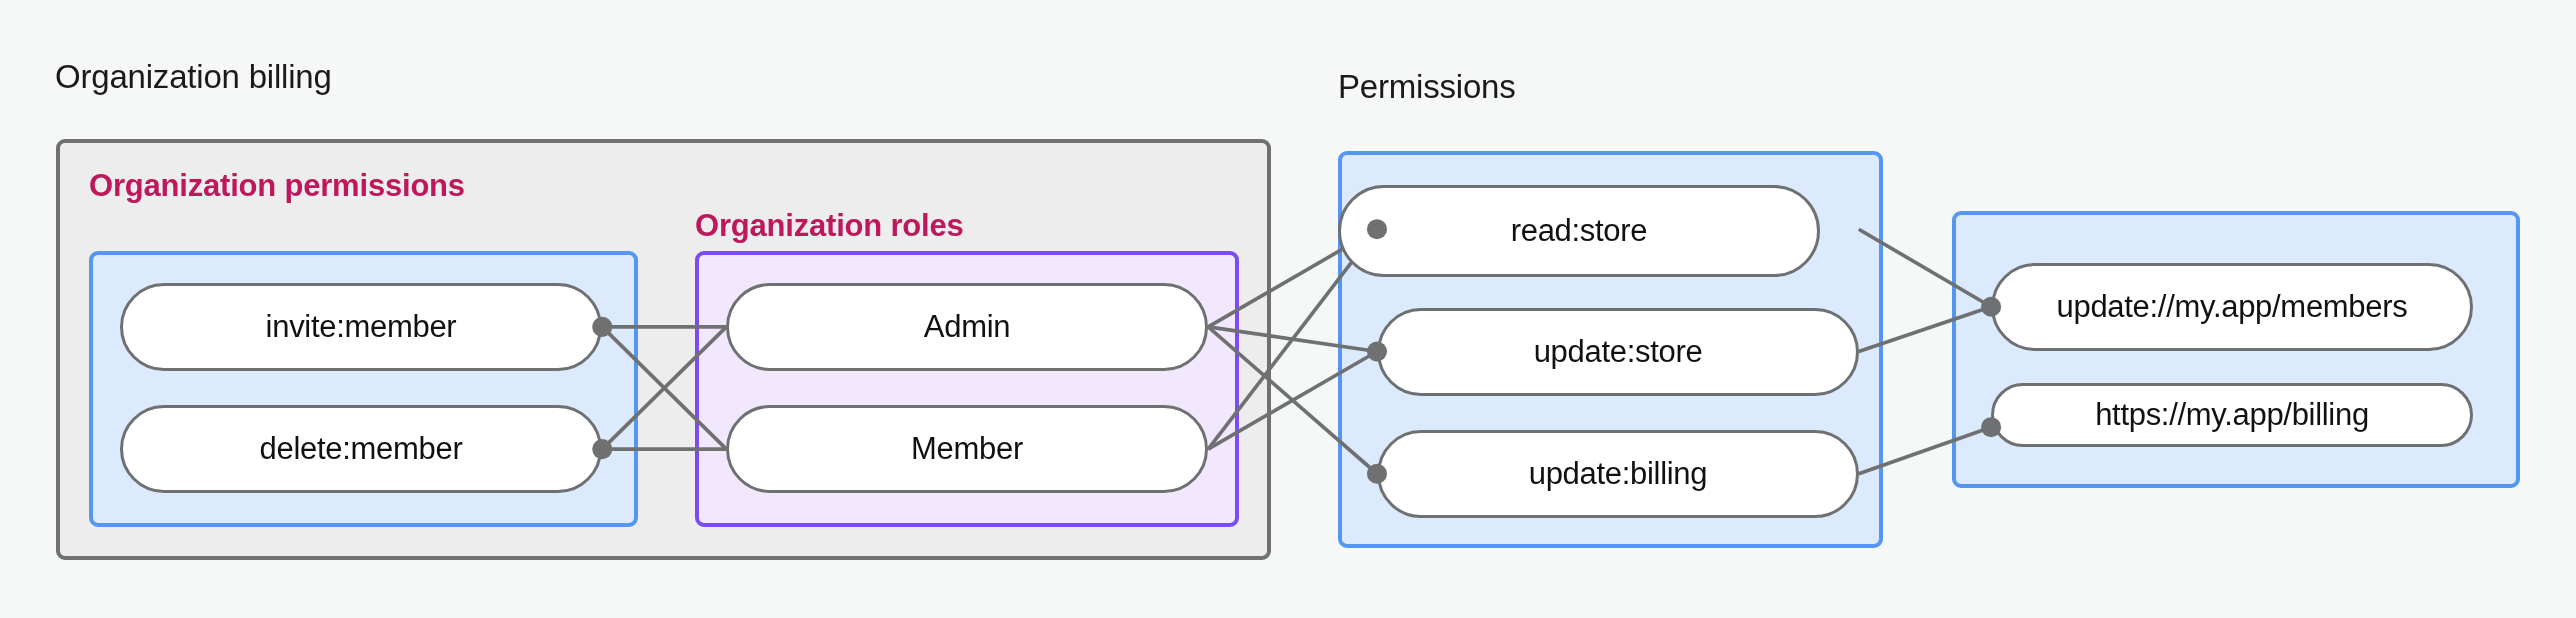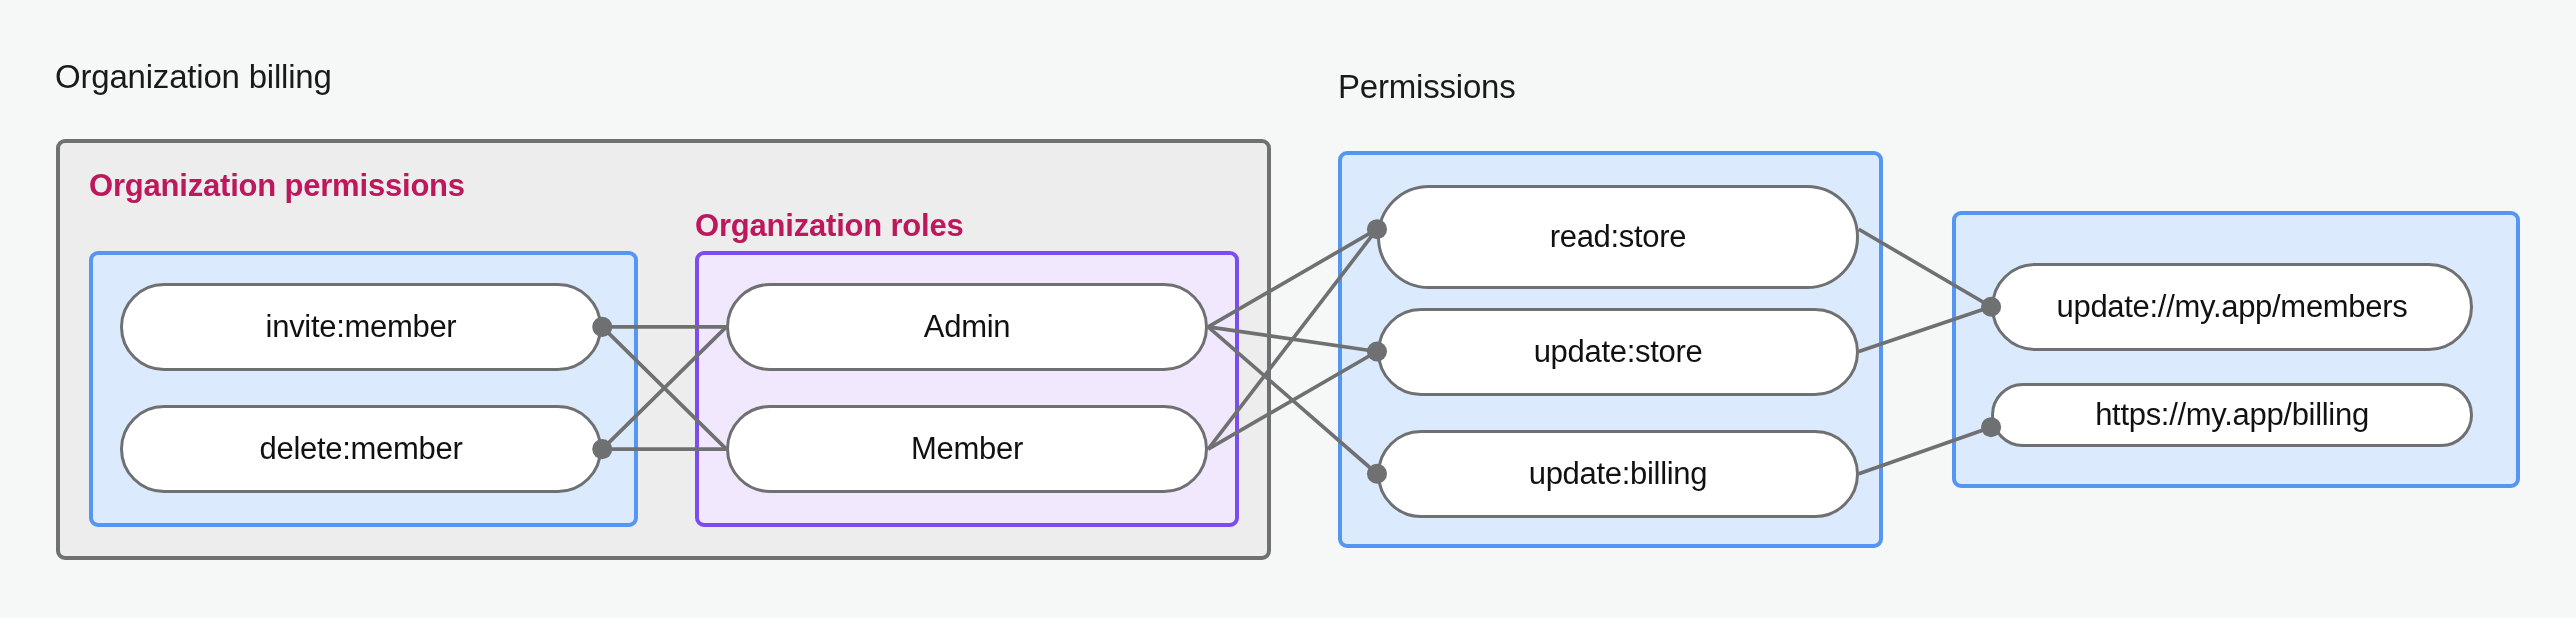--- a/index.html
+++ b/index.html
@@ -123,21 +123,21 @@
     </div>
     <div class="pill" style="left: 120px; top: 405px; width: 482px; height: 88px;">
       <span>delete:member</span>
     </div>
     <div class="pill" style="left: 726px; top: 405px; width: 482px; height: 88px;">
       <span>Member</span>
     </div>
     <div class="pill" style="left: 726px; top: 283px; width: 482px; height: 88px;">
       <span>Admin</span>
     </div>
-    <div class="pill" style="left: 1377px; top: 185px; width: 482px; height: 104px; text-align: right;">
+    <div class="pill" style="left: 1338px; top: 185px; width: 482px; height: 92px; text-align: right;">
       <span>read:store</span>
     </div>
     <div class="pill" style="left: 1377px; top: 308px; width: 482px; height: 88px;">
       <span>update:store</span>
     </div>
     <div class="pill" style="left: 1377px; top: 430px; width: 482px; height: 88px;">
       <span>update:billing</span>
     </div>
     <div class="pill" style="left: 1991px; top: 263px; width: 482px; height: 88px;">
       <span>update://my.app/members</span>

